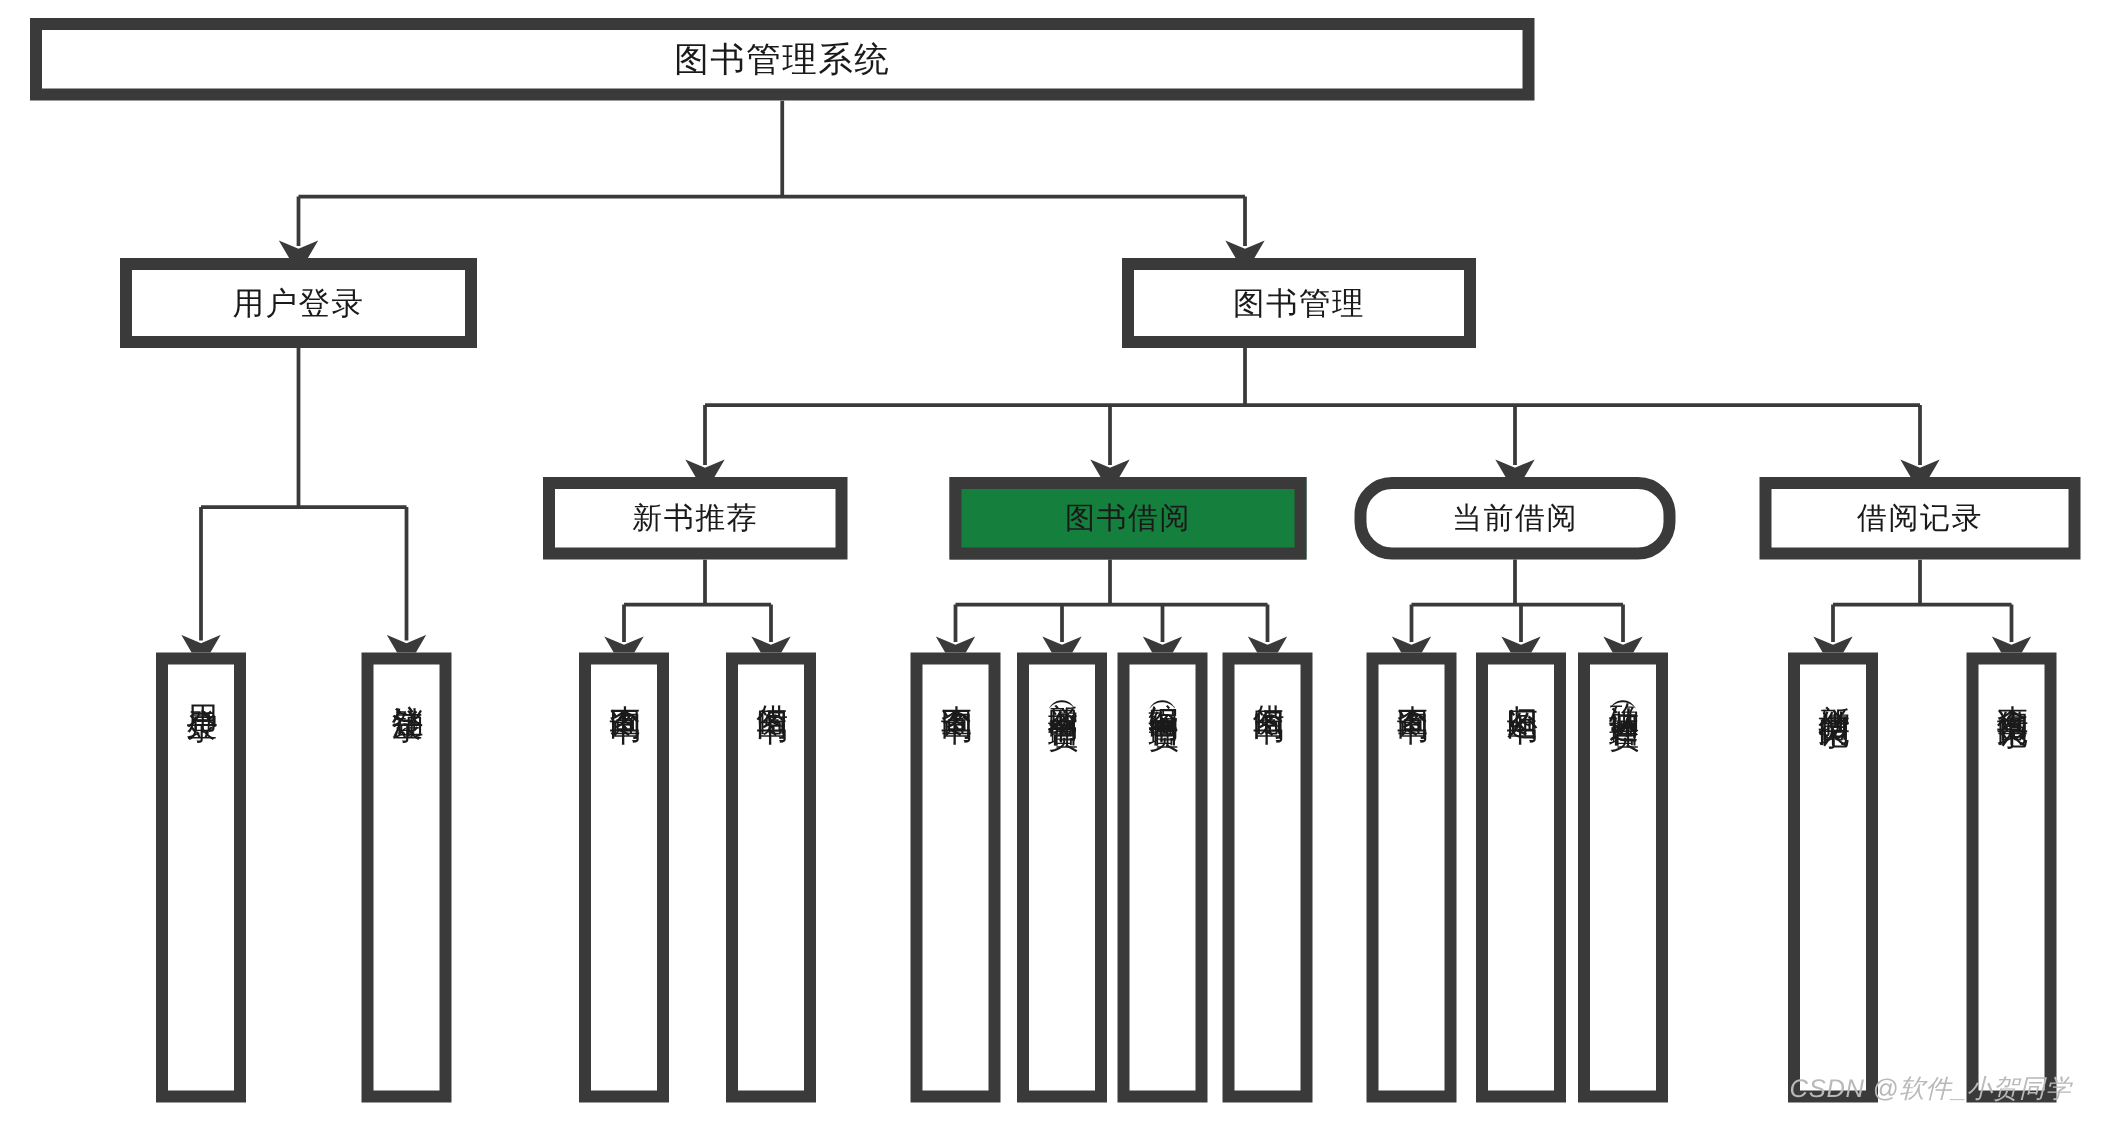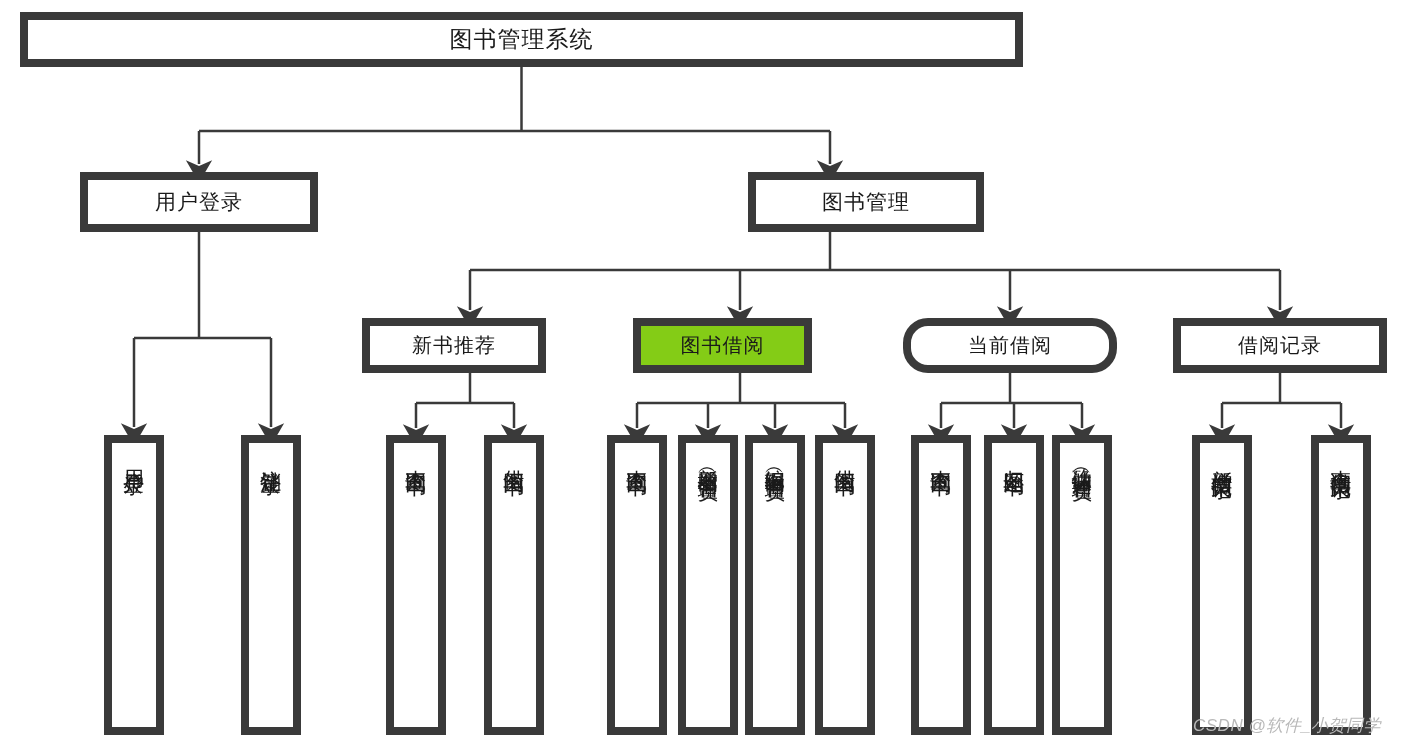--- a/index.html
+++ b/index.html
@@ -137,24 +137,24 @@
     <span>图书管理系统</span>
   </div>
 
   <div class="node lvl1" style="left: 80px; top: 172px; width: 238px; height: 60px; border-color: rgb(58, 58, 58); background: rgb(255, 255, 255); color: rgb(26, 26, 26);">
     <span>用户登录</span>
   </div>
   <div class="node lvl1" style="left: 712px; top: 172px; width: 236px; height: 60px; border-color: rgb(58, 58, 58); background: rgb(255, 255, 255); color: rgb(26, 26, 26); margin-left: 36px;">
     <span>图书管理</span>
   </div>
 
-  <div class="node lvl2" style="left: 362px; top: 318px; width: 184px; height: 55px; border-color: rgb(58, 58, 58); background: rgb(255, 255, 255); color: rgb(26, 26, 26);">
+  <div class="node lvl2" style="left: 362px; top: 318px; width: 203px; height: 55px; border-color: rgb(58, 58, 58); background: rgb(255, 255, 255); color: rgb(26, 26, 26);">
     <span>新书推荐</span>
   </div>
-  <div class="node lvl2" style="left: 633px; top: 318px; width: 179px; height: 55px; border-color: rgb(58, 58, 58); background: #84cc16; color: rgb(26, 26, 26);">
+  <div class="node lvl2" style="left: 633px; top: 318px; width: 238px; height: 55px; border-color: rgb(58, 58, 58); background: #15803d; color: rgb(26, 26, 26);">
     <span>图书借阅</span>
   </div>
   <div class="node lvl2" style="left: 903px; top: 318px; width: 214px; height: 55px; border-color: rgb(58, 58, 58); background: rgb(255, 255, 255); color: rgb(26, 26, 26); border-radius: 25px;">
     <span>当前借阅</span>
   </div>
   <div class="node lvl2" style="left: 1173px; top: 318px; width: 214px; height: 55px; border-color: rgb(58, 58, 58); background: rgb(255, 255, 255); color: rgb(26, 26, 26);">
     <span>借阅记录</span>
   </div>
 
   <div class="node leaf" style="left: 104px; top: 435px; width: 60px; height: 300px; border-color: rgb(58, 58, 58); background: rgb(255, 255, 255); color: rgb(26, 26, 26);">

